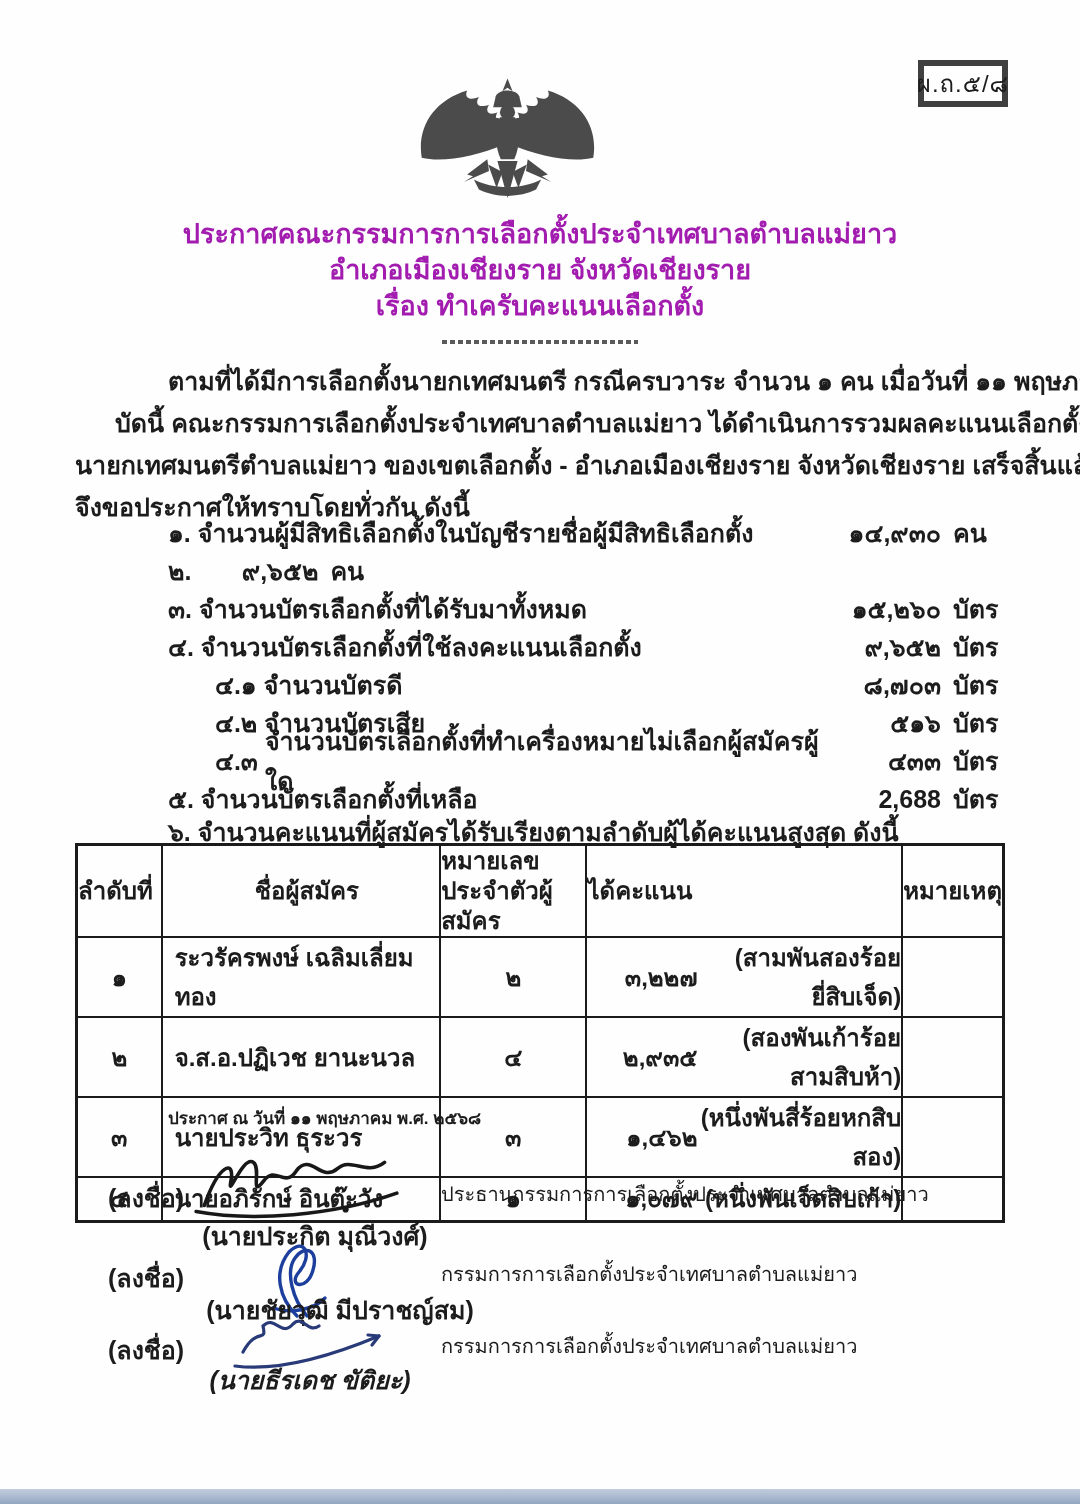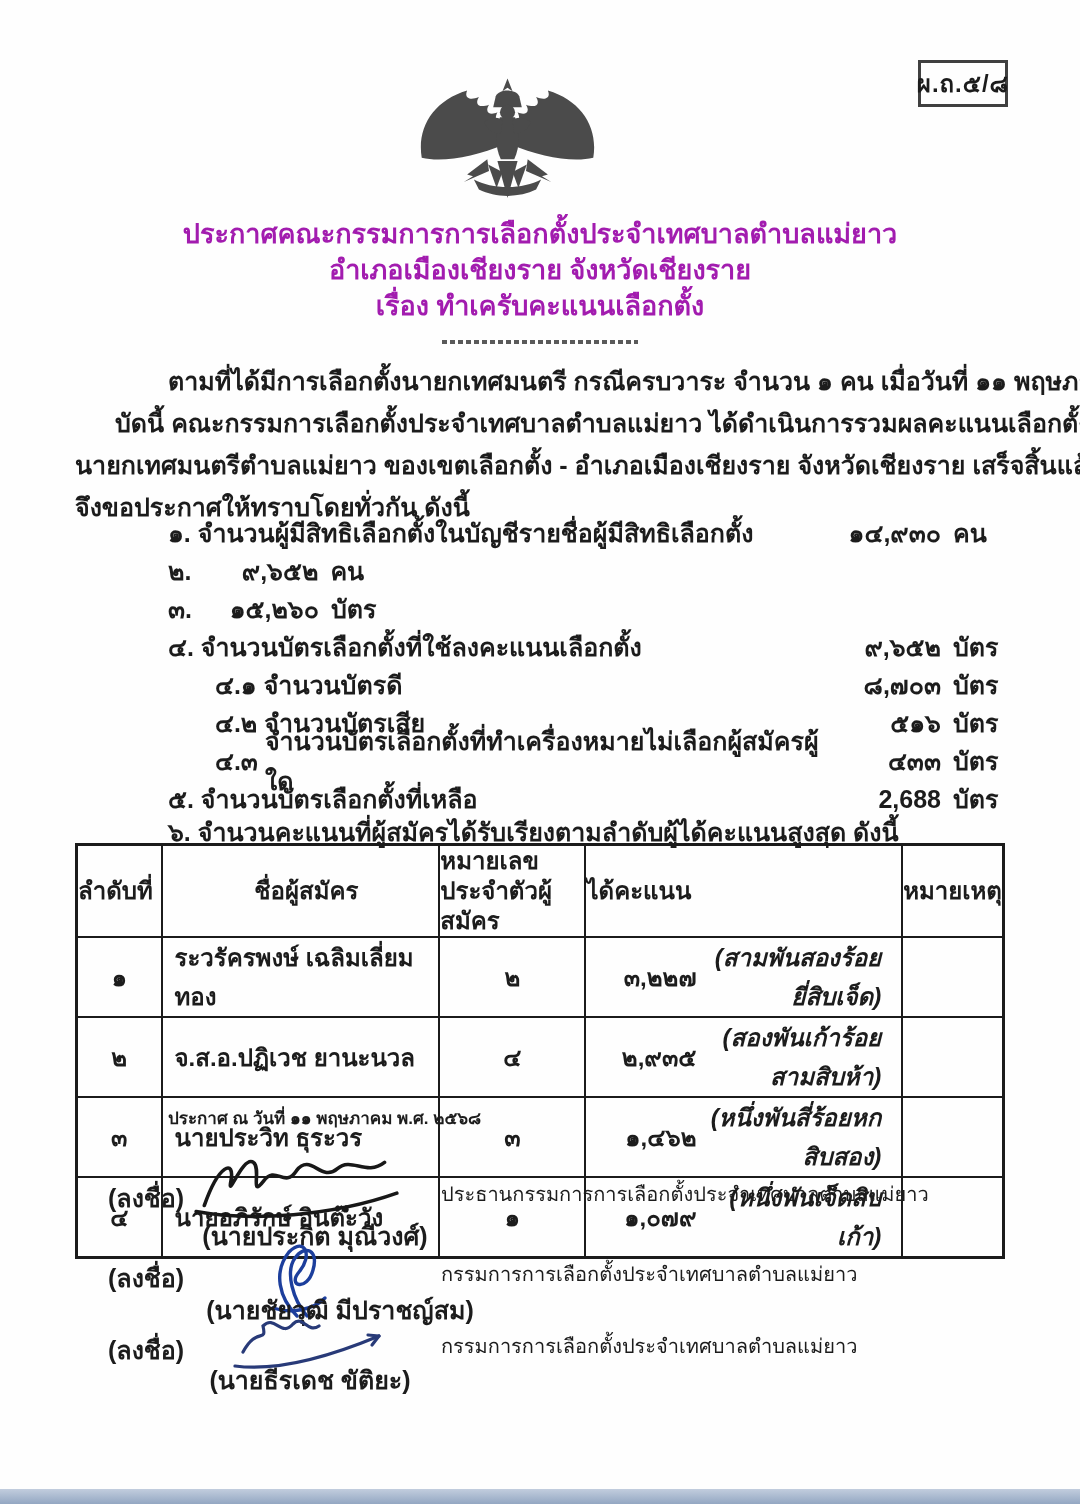--- a/index.html
+++ b/index.html
@@ -9,22 +9,22 @@
     width:1080px; height:1504px;
     margin:0 auto;
     background:#fefefe;
     font-family:"Liberation Sans","DejaVu Sans",sans-serif;
     color:#1c1c1c;
     overflow:hidden;
   }
   
   .form-code {
     position:absolute; left:918px; top:60px; width:90px; height:47px;
-    border:3px solid #404040; display:flex; align-items:center; justify-content:center;
-    font-size:24px; font-weight:700; letter-spacing:1px;
+    border:6px solid #404040; display:flex; align-items:center; justify-content:center;
+    font-size:24px; font-weight:400; letter-spacing:1px;
   }
   
   .emblem { position:absolute; left:415px; top:70px; width:185px; height:140px; }
   .emblem svg { width:100%; height:100%; }
   
   .titles { position:absolute; left:0; top:216px; width:100%; text-align:center; }
   .title-line { font-size:27px; font-weight:700; line-height:36px; color:#a21caf; }
   .divider {
     position:absolute; left:442px; top:340px; width:196px; height:4px;
     background:repeating-linear-gradient(90deg,#5a5a5a 0 5px,transparent 5px 8px);
@@ -53,21 +53,21 @@
   .results-table th, .results-table td { border:2px solid #1b1b1b; }
   .results-table th { height:70px; font-weight:700; font-size:24px; text-align:left; vertical-align:middle; line-height:30px; }
   .results-table td { height:44px; vertical-align:middle; }
   .col-seq { width:87px; text-align:center; }
   .col-name { width:292px; padding-left:12px; text-align:left; }
   .col-num { width:150px; text-align:center; }
   .col-score { width:326px; }
   .col-note { width:75px; }
   .score-cell { display:flex; align-items:center; }
   .score-num { flex:0 0 110px; text-align:right; }
-  .score-words { flex:1; text-align:right; padding-right:20px;font-style:italic; }
+  .score-words { flex:1; text-align:right; padding-right:0; }
   
   .issued { position:absolute; left:75px; top:1104px; padding-left:93px; font-size:17px; font-weight:600; }
   
   .sig-label { position:absolute; font-size:25px; font-weight:600; left:108px; }
   .sig-role  { position:absolute; font-size:20px; font-weight:400; left:441px; white-space:nowrap; }
   .sig-name  { position:absolute; font-size:25px; font-weight:600; text-align:center; }
   .sig-svg { position:absolute; }
   .sig-svg svg { width:100%; height:100%; }
   
   .bottom-edge {
@@ -126,20 +126,21 @@
       <span class="stat-value">๑๔,๙๓๐</span>
       <span class="stat-unit">คน</span>
     </div>
     <div class="stat-row">
       <span class="stat-no">๒.</span>
       <span class="stat-value">๙,๖๕๒</span>
       <span class="stat-unit">คน</span>
     </div>
     <div class="stat-row">
       <span class="stat-no">๓.</span>
+      <span class="stat-label">จำนวนบัตรเลือกตั้งที่ได้รับมาทั้งหมด</span>
       <span class="stat-value">๑๕,๒๖๐</span>
       <span class="stat-unit">บัตร</span>
     </div>
     <div class="stat-row">
       <span class="stat-no">๔.</span>
       <span class="stat-label">จำนวนบัตรเลือกตั้งที่ใช้ลงคะแนนเลือกตั้ง</span>
       <span class="stat-value">๙,๖๕๒</span>
       <span class="stat-unit">บัตร</span>
     </div>
     <div class="stat-row sub">
@@ -265,17 +266,17 @@
     <svg viewBox="0 0 170 60">
       <g fill="none" stroke="#283a78" stroke-width="3.2" stroke-linecap="round">
         <path d="M14,40 C28,14 38,32 34,14 C46,2 52,26 64,12 C74,2 78,22 90,14"></path>
         <path d="M6,54 C50,60 102,44 150,24"></path>
         <path d="M150,24 L139,23 M150,24 L143,33"></path>
       </g>
     </svg>
   </div>
   <div class="sig-label" style="top:1330px;">(ลงชื่อ)</div>
   <div class="sig-role" style="top:1330px;">กรรมการการเลือกตั้งประจำเทศบาลตำบลแม่ยาว</div>
-  <div class="sig-name" style="left:195px; top:1360px; width:230px;">(นายธีรเดช ขัติยะ)</div>
+  <div class="sig-name" style="left:195px; top:1360px; width:230px;font-style:italic;">(นายธีรเดช ขัติยะ)</div>
 
   <div class="bottom-edge"></div>
 
 </div>
 
 </body></html>

